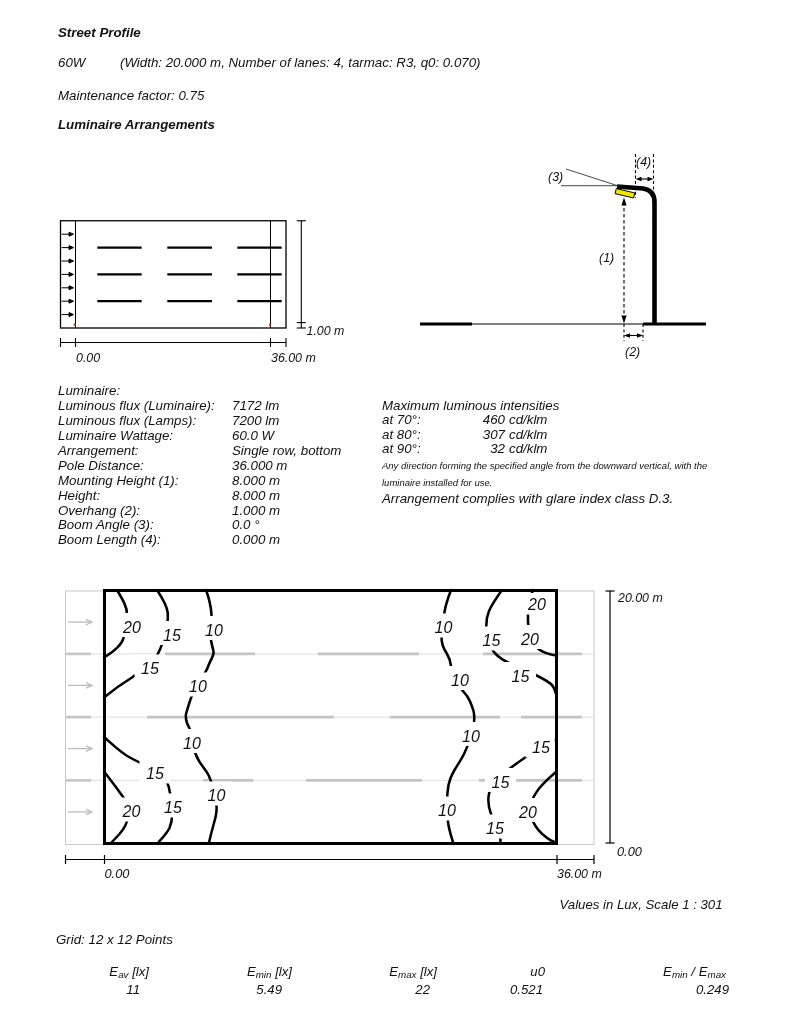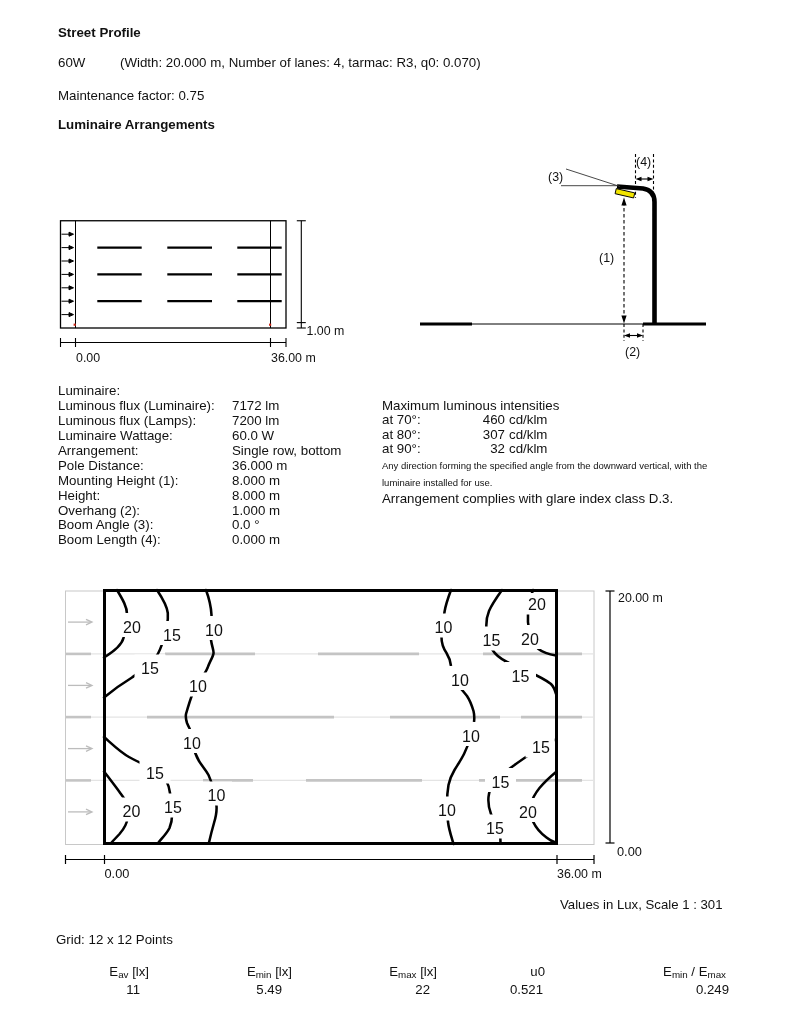--- a/index.html
+++ b/index.html
@@ -1,17 +1,17 @@
 <!DOCTYPE html>
 <html><head>
 <meta charset="utf-8">
 <style>
   html,body{margin:0;padding:0;background:#fff;}
   .page{position:relative;width:800px;height:1022px;background:#ffffff;overflow:hidden;
-        font-family:"Liberation Sans",sans-serif;}
+        font-family:"Liberation Sans",sans-serif;font-style:italic;}
   svg text{font-family:"Liberation Sans",sans-serif;fill:#111;}
 </style>
 </head>
 <body>
 <div class="page">
 <svg width="800" height="1022" viewBox="0 0 800 1022" style="position:absolute;left:0;top:0">
 
 <text x="58" y="37" font-size="13.3" font-weight="bold">Street Profile</text>
 <text x="58" y="67" font-size="13.3">60W</text>
 <text x="120" y="67" font-size="13.3">(Width: 20.000 m, Number of lanes: 4, tarmac: R3, q0: 0.070)</text>

